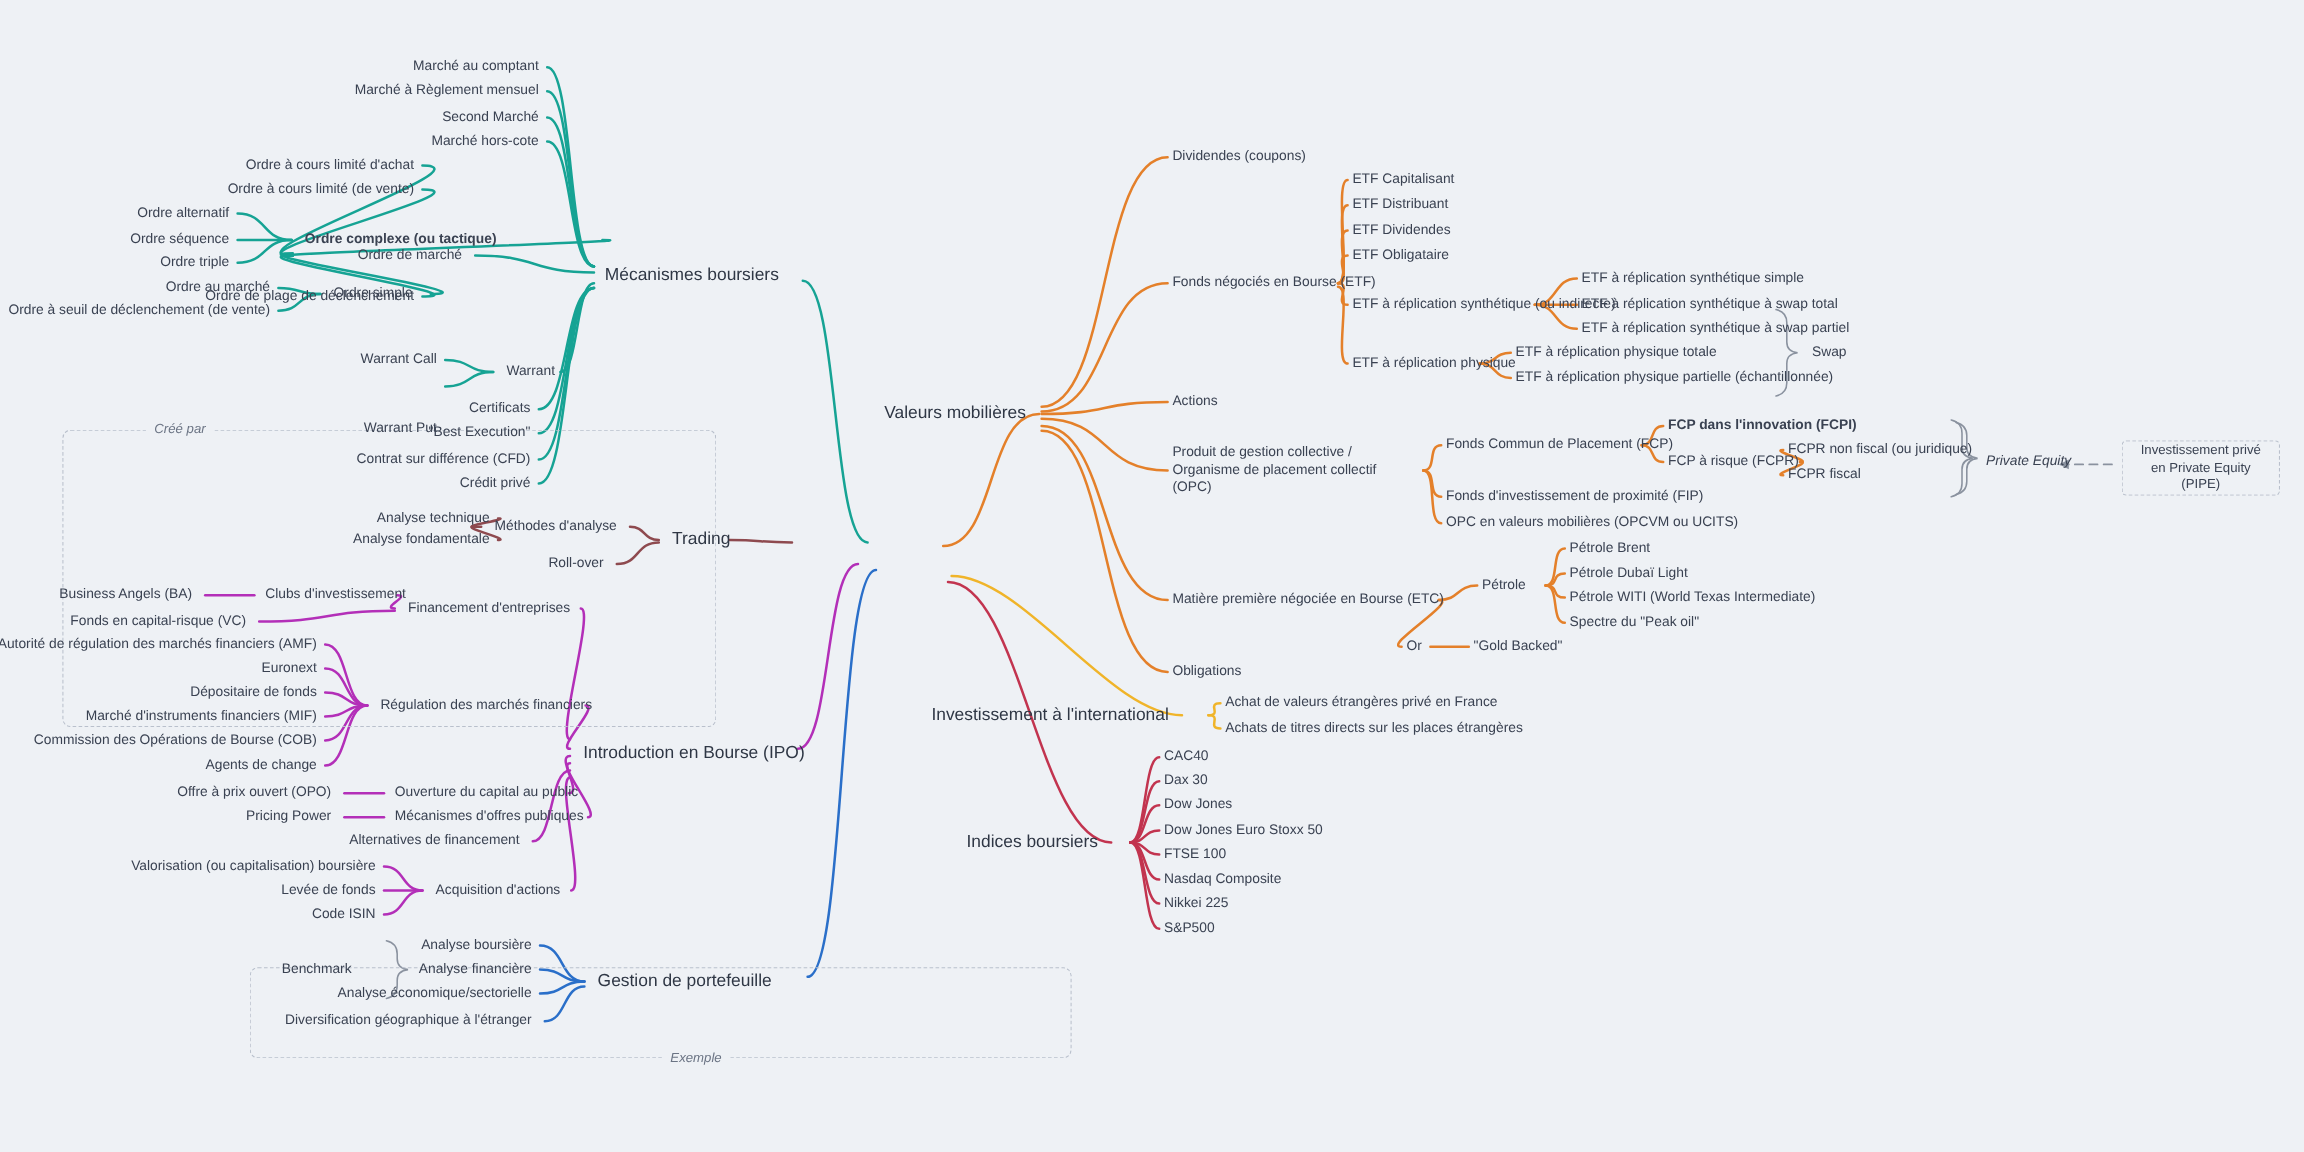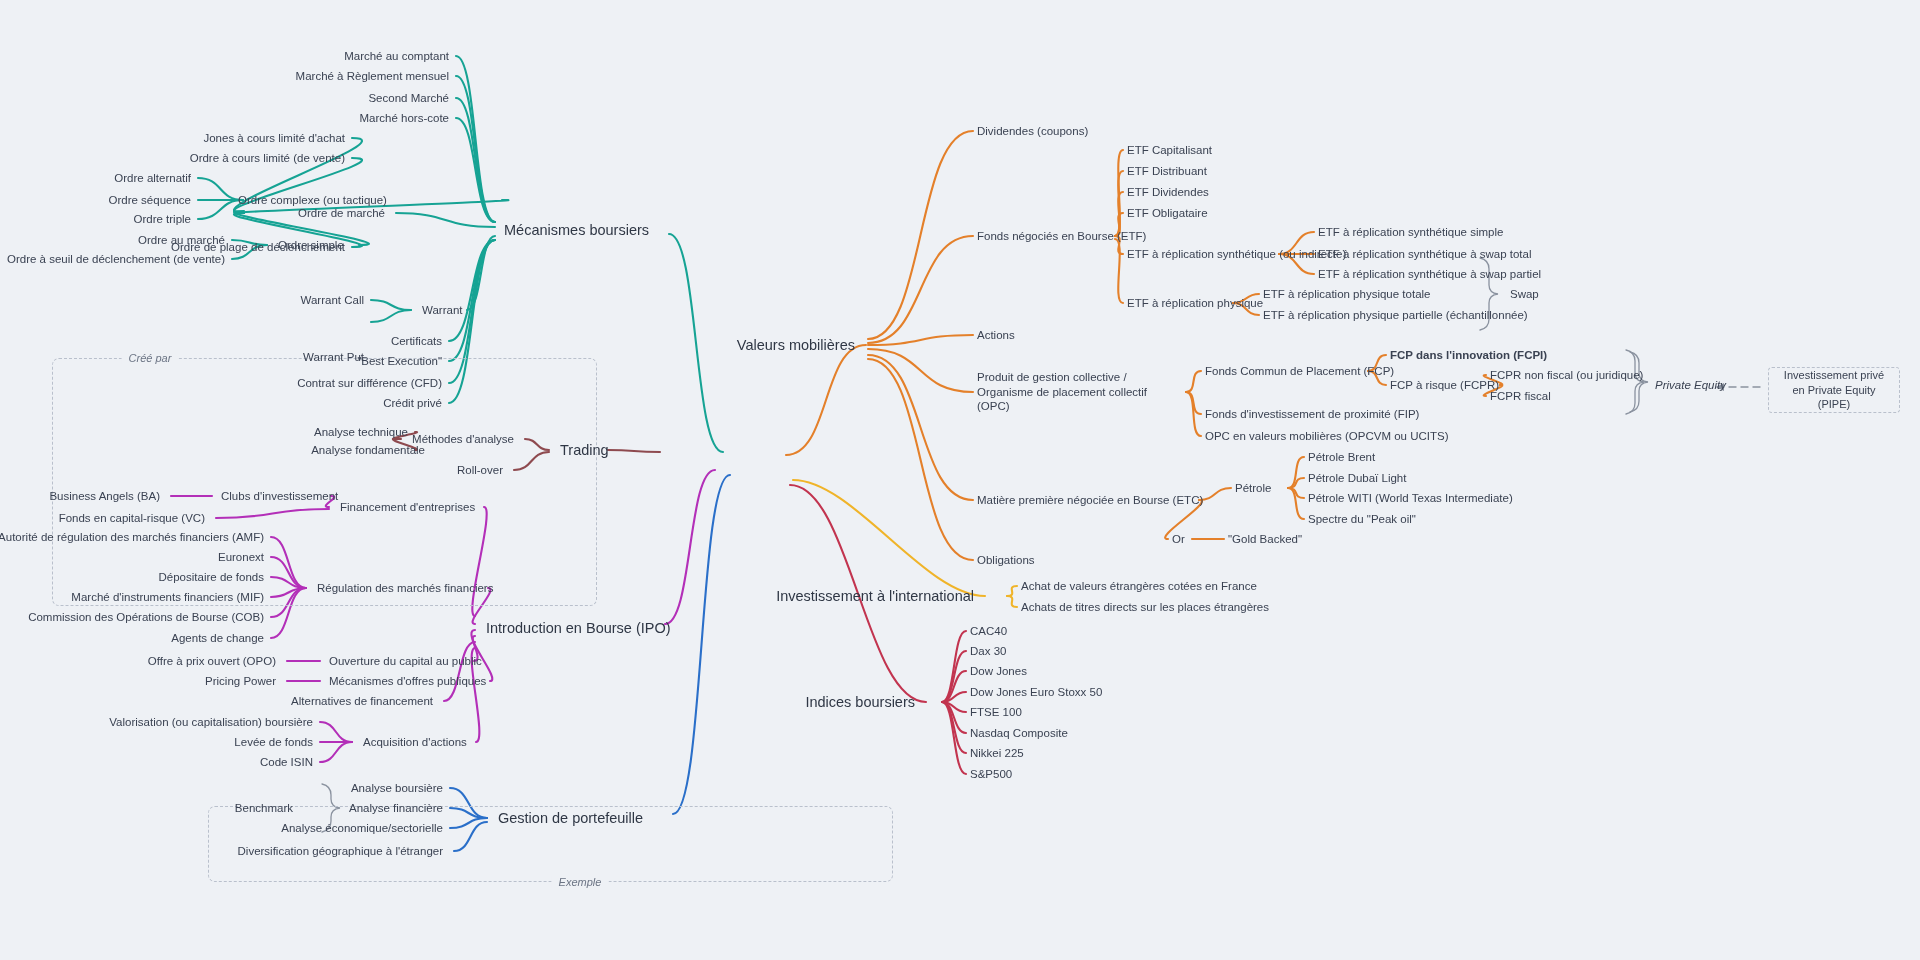--- a/index.html
+++ b/index.html
@@ -203,41 +203,41 @@
   </div>
 
 
   <div id="nodes">
       <div class="node lvl1" style="left: 504px; top: 230px;">Mécanismes boursiers</div>
       <div class="node r" style="left: 449px; top: 56px;">Marché au comptant</div>
       <div class="node r" style="left: 449px; top: 76px;">Marché à Règlement mensuel</div>
       <div class="node r" style="left: 449px; top: 98px;">Second Marché</div>
       <div class="node r" style="left: 449px; top: 118px;">Marché hors-cote</div>
       <div class="node r" style="left: 385px; top: 213px;">Ordre de marché</div>
-      <div class="node r" style="left: 345px; top: 138px;">Jones à cours limité d'achat</div>
+      <div class="node r" style="left: 345px; top: 138px;">Ordre à cours limité d'achat</div>
       <div class="node r" style="left: 345px; top: 158px;">Ordre à cours limité (de vente)</div>
       <div class="node r" style="left: 345px; top: 247px;">Ordre de plage de déclenchement</div>
-      <div class="node" style="left: 238px; top: 200px;">Ordre complexe (ou tactique)</div>
+      <div class="node" style="left: 254px; top: 200px; font-weight: bold;">Ordre complexe (ou tactique)</div>
       <div class="node r" style="left: 191px; top: 178px;">Ordre alternatif</div>
       <div class="node r" style="left: 191px; top: 200px;">Ordre séquence</div>
       <div class="node r" style="left: 191px; top: 219px;">Ordre triple</div>
       <div class="node" style="left: 278px; top: 245px;">Ordre simple</div>
       <div class="node r" style="left: 225px; top: 240px;">Ordre au marché</div>
       <div class="node r" style="left: 225px; top: 259px;">Ordre à seuil de déclenchement (de vente)</div>
       <div class="node" style="left: 422px; top: 310px;">Warrant</div>
       <div class="node r" style="left: 364px; top: 300px;">Warrant Call</div>
       <div class="node r" style="left: 364px; top: 322px; margin-top: 35px;">Warrant Put</div>
       <div class="node r" style="left: 442px; top: 341px;">Certificats</div>
       <div class="node r" style="left: 442px; top: 361px;">"Best Execution"</div>
       <div class="node r" style="left: 442px; top: 383px;">Contrat sur différence (CFD)</div>
       <div class="node r" style="left: 442px; top: 403px;">Crédit privé</div>
       <div class="node lvl1" style="left: 560px; top: 450px;">Trading</div>
       <div class="node r" style="left: 514px; top: 439px;">Méthodes d'analyse</div>
       <div class="node r" style="left: 408px; top: 432px;">Analyse technique</div>
-      <div class="node r" style="left: 408px; top: 450px; margin-left: 17px;">Analyse fondamentale</div>
+      <div class="node r" style="left: 408px; top: 450px;">Analyse fondamentale</div>
       <div class="node r" style="left: 503px; top: 470px;">Roll-over</div>
       <div class="node lvl1" style="left: 486px; top: 628px;">Introduction en Bourse (IPO)</div>
       <div class="node" style="left: 340px; top: 507px;">Financement d'entreprises</div>
       <div class="node" style="left: 221px; top: 496px;">Clubs d'investissement</div>
       <div class="node r" style="left: 160px; top: 496px;">Business Angels (BA)</div>
       <div class="node r" style="left: 205px; top: 518px;">Fonds en capital-risque (VC)</div>
       <div class="node" style="left: 317px; top: 588px;">Régulation des marchés financiers</div>
       <div class="node r" style="left: 264px; top: 537px;">Autorité de régulation des marchés financiers (AMF)</div>
       <div class="node r" style="left: 264px; top: 557px;">Euronext</div>
       <div class="node r" style="left: 264px; top: 577px;">Dépositaire de fonds</div>
@@ -286,21 +286,21 @@
       <div class="node" style="left: 977px; top: 500px;">Matière première négociée en Bourse (ETC)</div>
       <div class="node" style="left: 1235px; top: 488px;">Pétrole</div>
       <div class="node" style="left: 1308px; top: 457px;">Pétrole Brent</div>
       <div class="node" style="left: 1308px; top: 478px;">Pétrole Dubaï Light</div>
       <div class="node" style="left: 1308px; top: 498px;">Pétrole WITI (World Texas Intermediate)</div>
       <div class="node" style="left: 1308px; top: 519px;">Spectre du "Peak oil"</div>
       <div class="node" style="left: 1172px; top: 539px;">Or</div>
       <div class="node" style="left: 1228px; top: 539px;">"Gold Backed"</div>
       <div class="node" style="left: 977px; top: 560px;">Obligations</div>
       <div class="node r lvl1" style="left: 974px; top: 596px;">Investissement à l'international</div>
-      <div class="node" style="left: 1021px; top: 586px;">Achat de valeurs étrangères cotées en France</div>
+      <div class="node" style="left: 1021px; top: 586px;">Achat de valeurs étrangères privé en France</div>
       <div class="node" style="left: 1021px; top: 607px;">Achats de titres directs sur les places étrangères</div>
       <div class="node r lvl1" style="left: 915px; top: 702px;">Indices boursiers</div>
       <div class="node" style="left: 970px; top: 631px;">CAC40</div>
       <div class="node" style="left: 970px; top: 651px;">Dax 30</div>
       <div class="node" style="left: 970px; top: 671px;">Dow Jones</div>
       <div class="node" style="left: 970px; top: 692px;">Dow Jones Euro Stoxx 50</div>
       <div class="node" style="left: 970px; top: 712px;">FTSE 100</div>
       <div class="node" style="left: 970px; top: 733px;">Nasdaq Composite</div>
       <div class="node" style="left: 970px; top: 753px;">Nikkei 225</div>
       <div class="node" style="left: 970px; top: 774px;">S&amp;P500</div>

